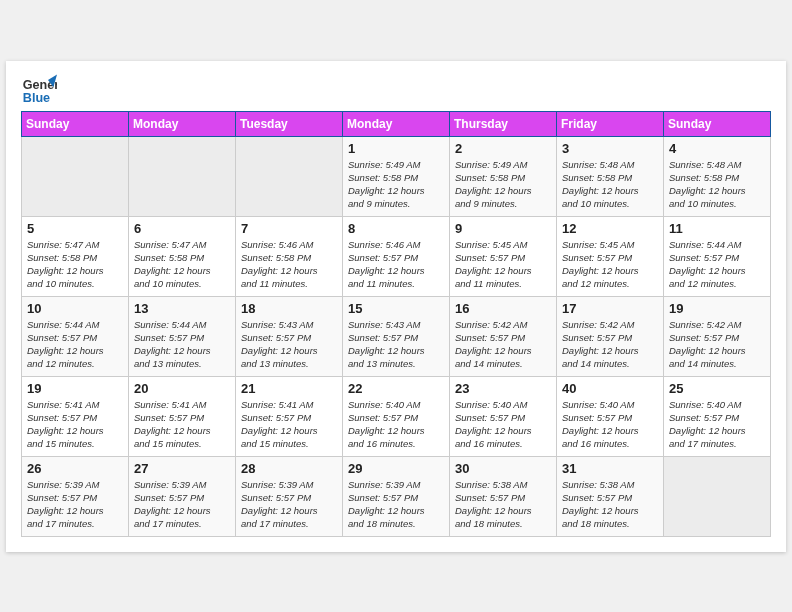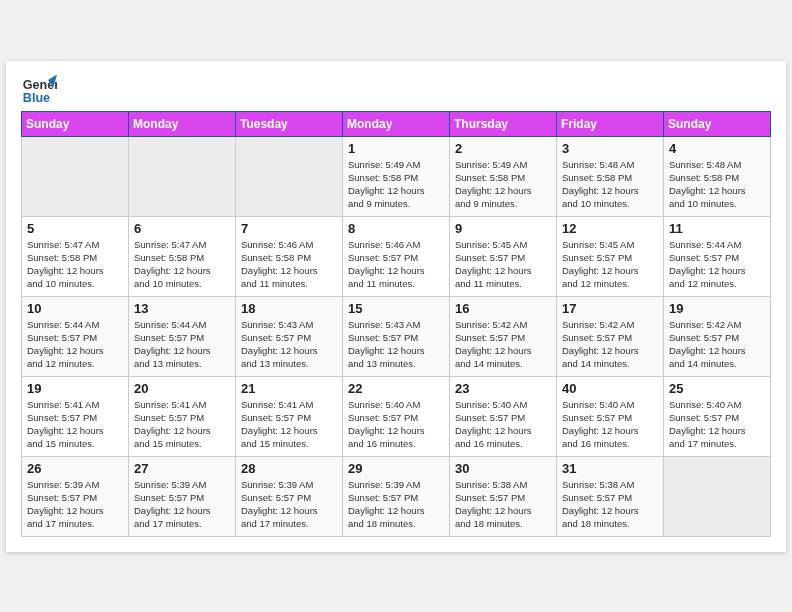--- a/index.html
+++ b/index.html
@@ -77,20 +77,21 @@
       font-size: 13px;
       font-weight: bold;
       color: #222;
       display: block;
       margin-bottom: 2px;
     }
     .day-info {
       font-size: 9.5px;
       color: #333;
       line-height: 1.4;
+      font-style: italic;
     }
     td.empty {
       background: #ececec !important;
     }
   </style>
 </head>
 <body>
 
 <div class="calendar-container">
   <div class="header-top">

